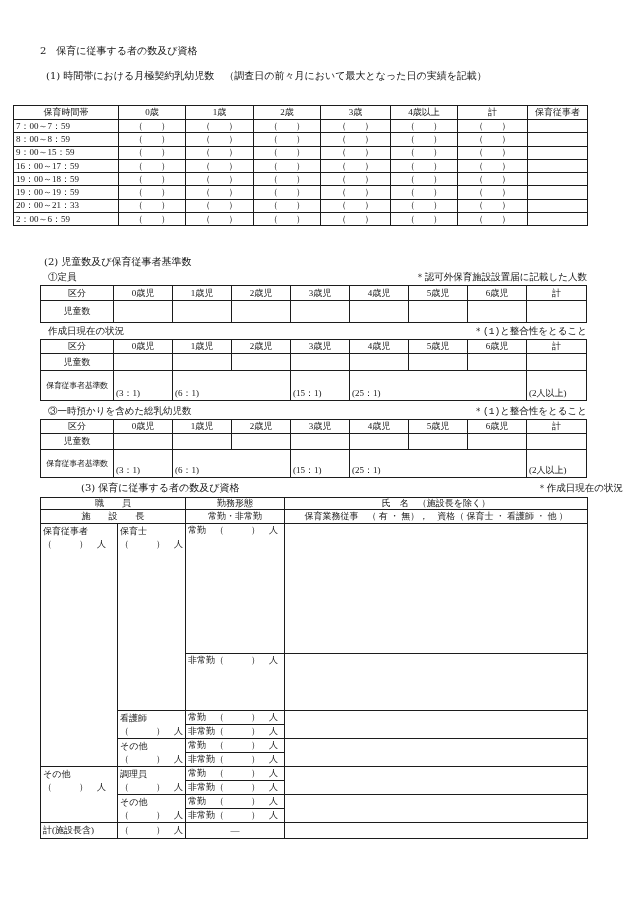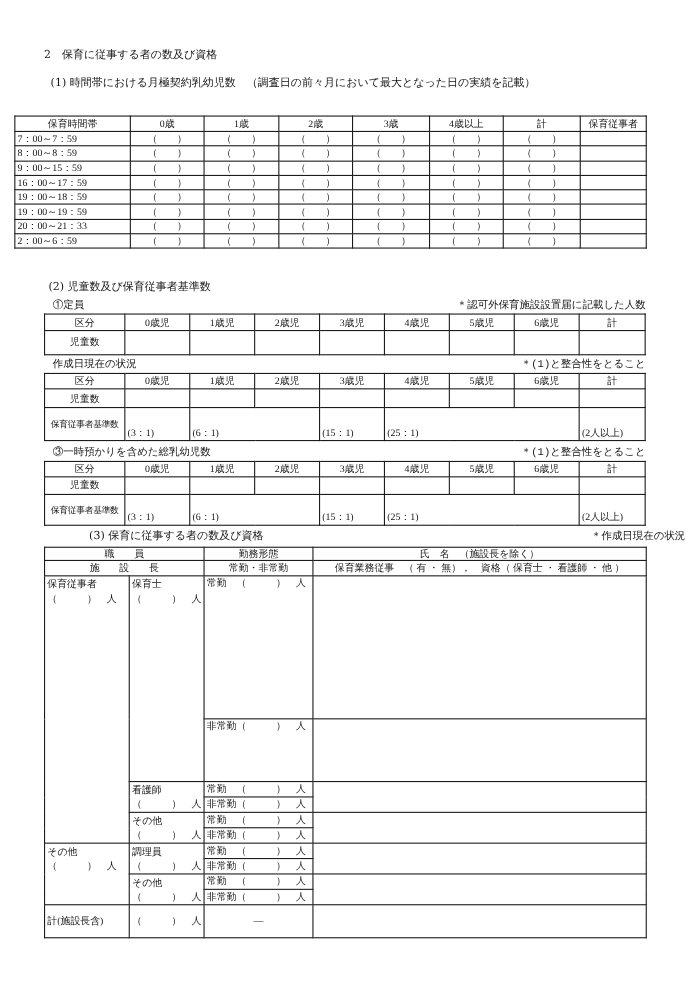--- a/index.html
+++ b/index.html
@@ -374,21 +374,21 @@
           <div>その他</div>
           <div>（　　　）　人</div>
         </td>
         <td>常勤　（　　　）　人</td>
         <td rowspan="2"></td>
       </tr>
       <tr style="height:14px">
         <td>非常勤（　　　）　人</td>
       </tr>
 
-      <tr style="height:30px">
+      <tr style="height:16px">
         <td>計(施設長含)</td>
         <td>（　　　）　人</td>
         <td class="c">—</td>
         <td></td>
       </tr>
     </tbody>
   </table>
 
 </div>
 

